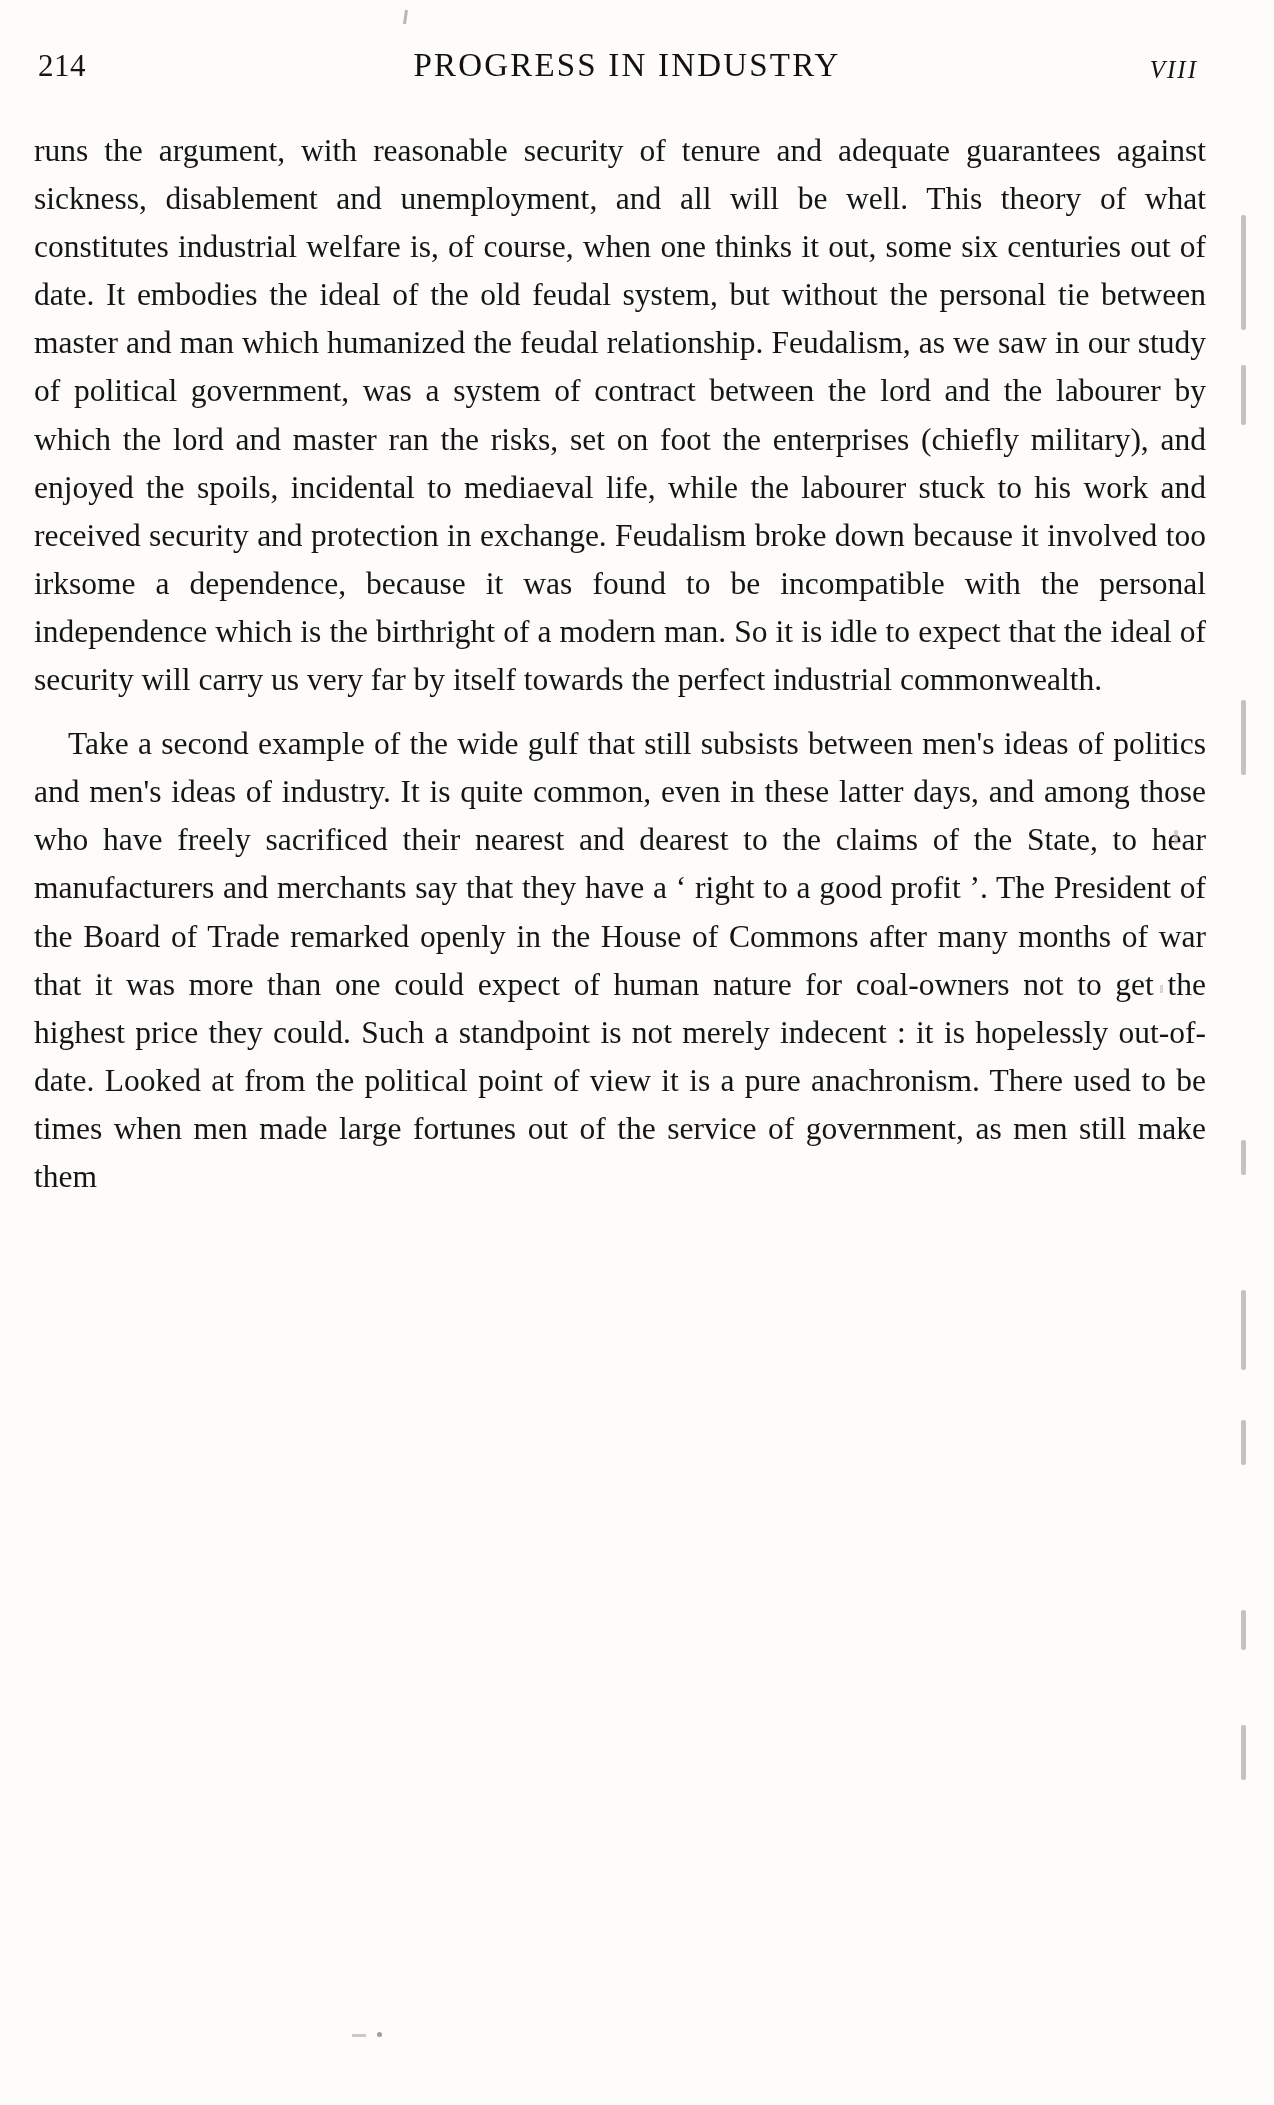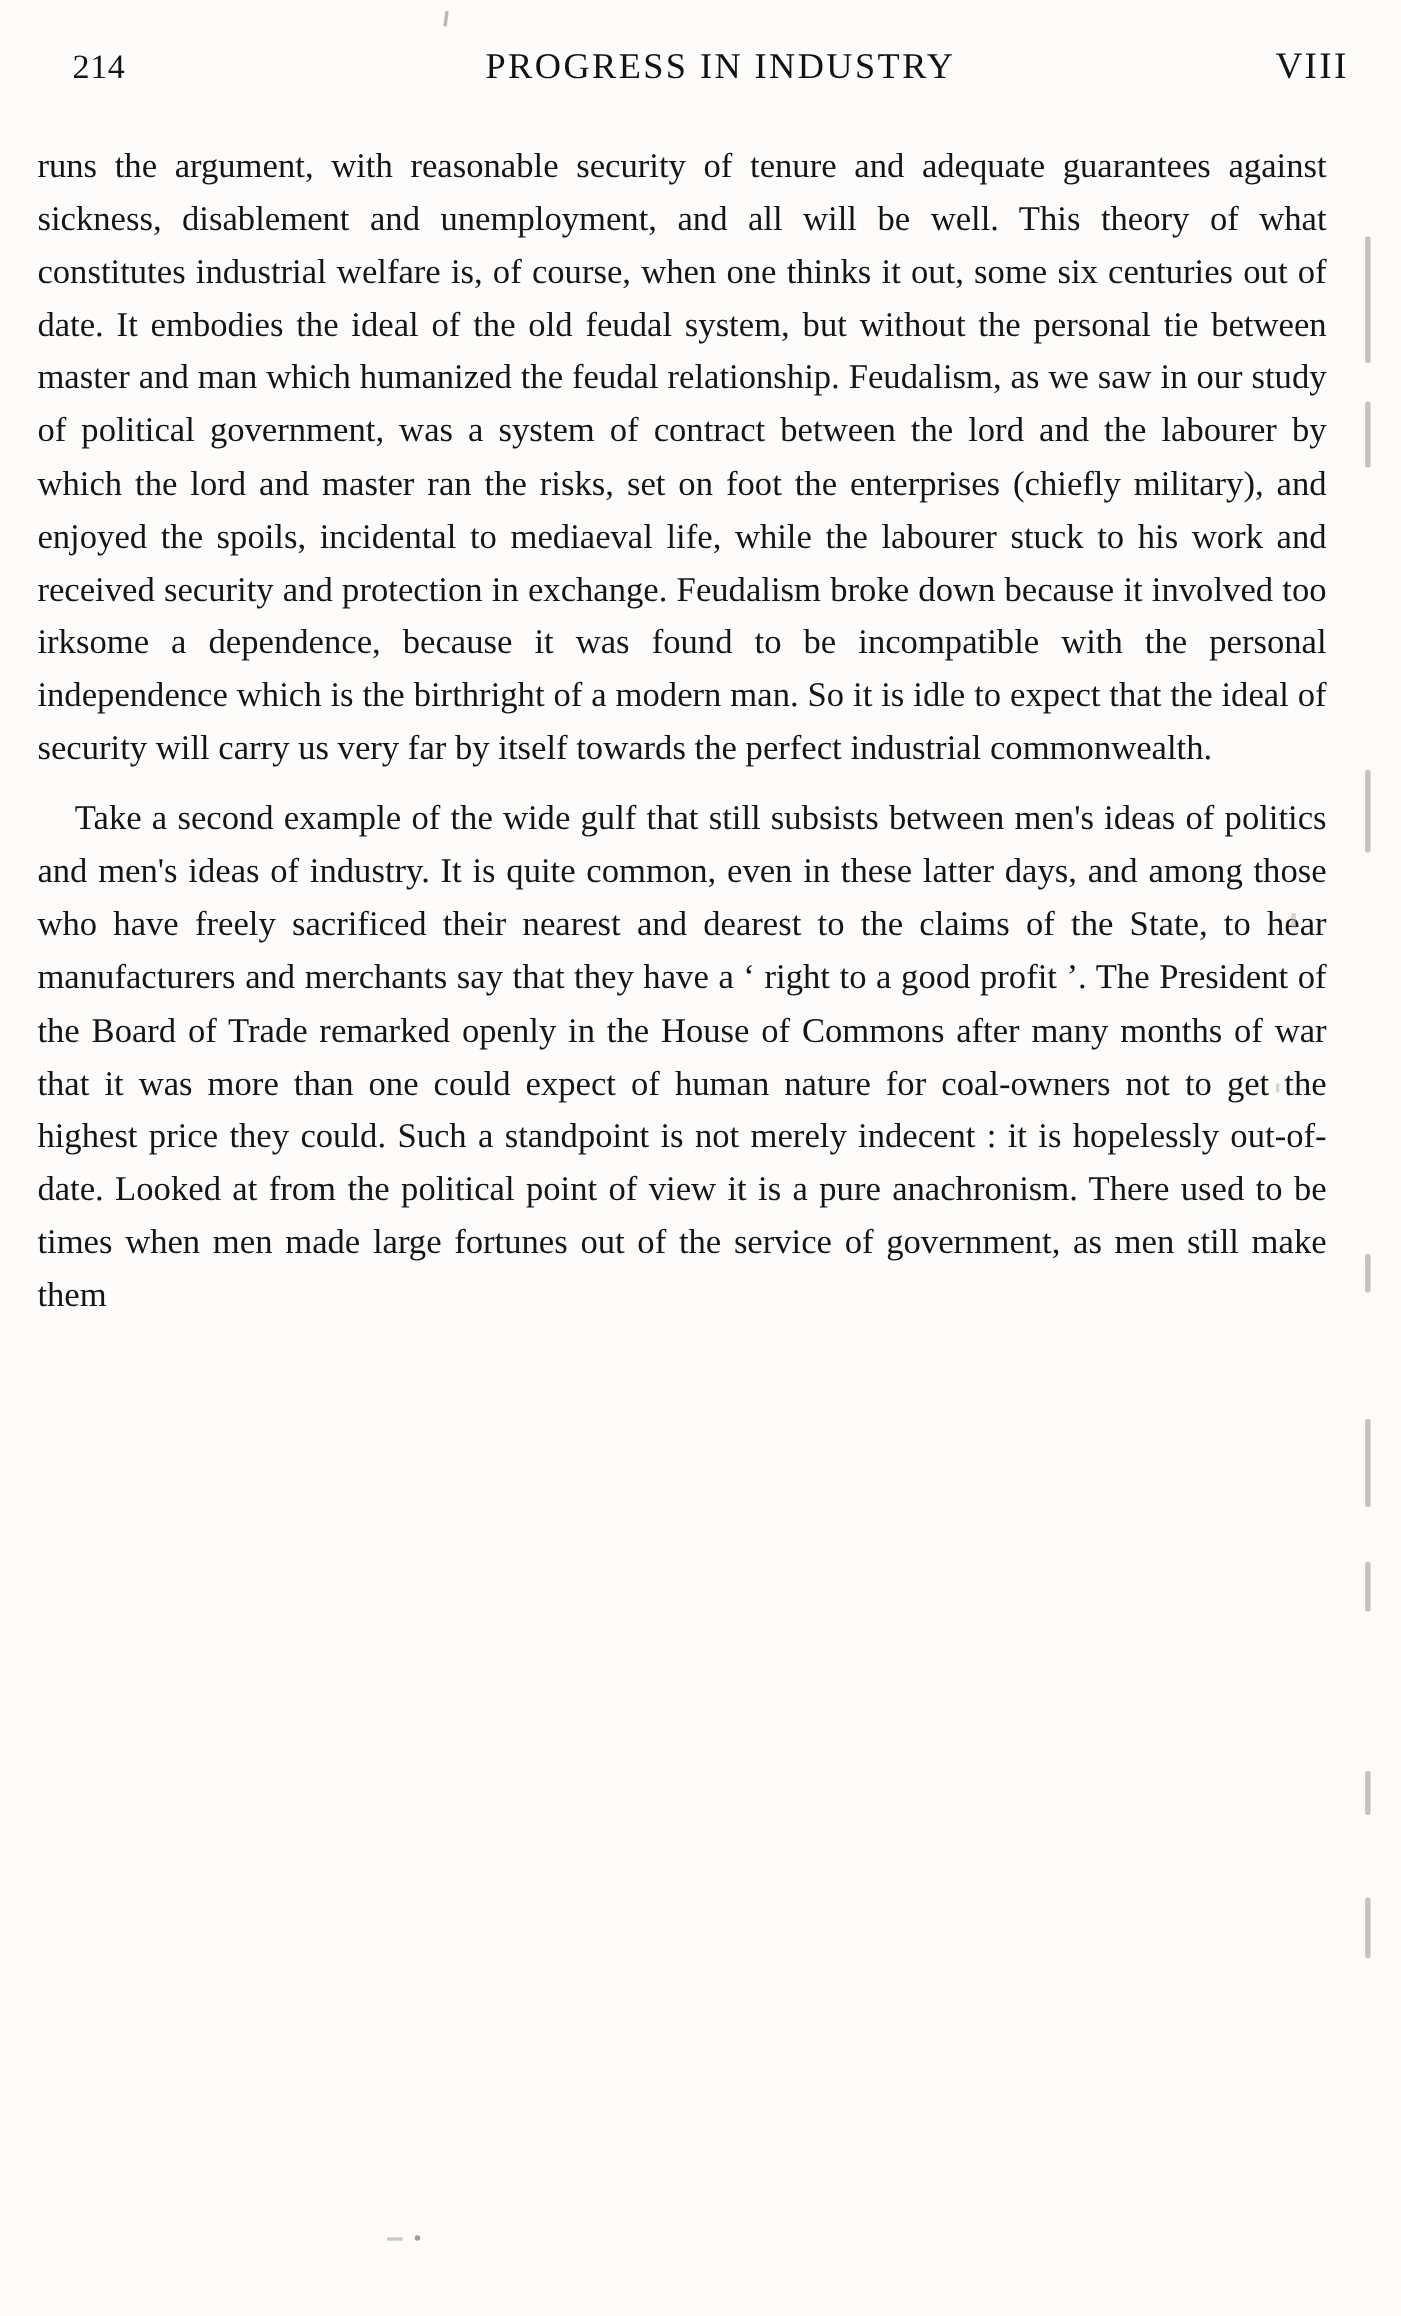--- a/index.html
+++ b/index.html
@@ -31,44 +31,44 @@
     bottom: 0;
     background: #fdfcfa;
   }
   .header {
     position: absolute;
     left: 38px;
     top: 38px;
     width: 1160px;
     height: 46px;
     display: flex;
-    align-items: center;
+    align-items: flex-end;
     justify-content: space-between;
-    margin-left: 28px;
   }
   .folio {
     font-size: 31px;
     letter-spacing: 0.5px;
     font-family: "Liberation Serif", serif;
     color: #141414;
   }
   .running-head {
     font-size: 33px;
     letter-spacing: 2.2px;
     color: #121212;
     text-align: center;
     flex: 1;
     margin-left: 40px;
   }
   .chapter-num {
-    font-size: 34px;
+    font-size: 25px;
     letter-spacing: 2px;
     color: #141414;
     min-width: 70px;
     text-align: right;
+    font-style: italic;
   }
   .body-text {
     position: absolute;
     left: 34px;
     top: 127px;
     width: 1172px;
     font-size: 31.5px;
     line-height: 48.1px;
     color: #151515;
     text-align: justify;

